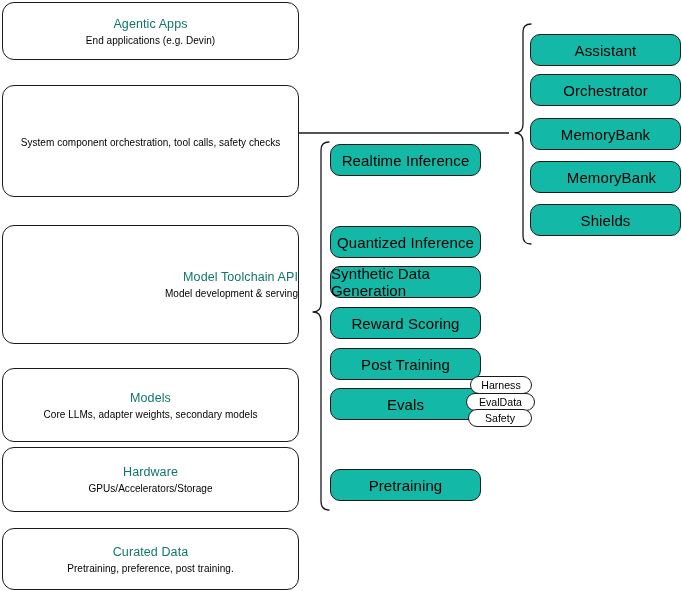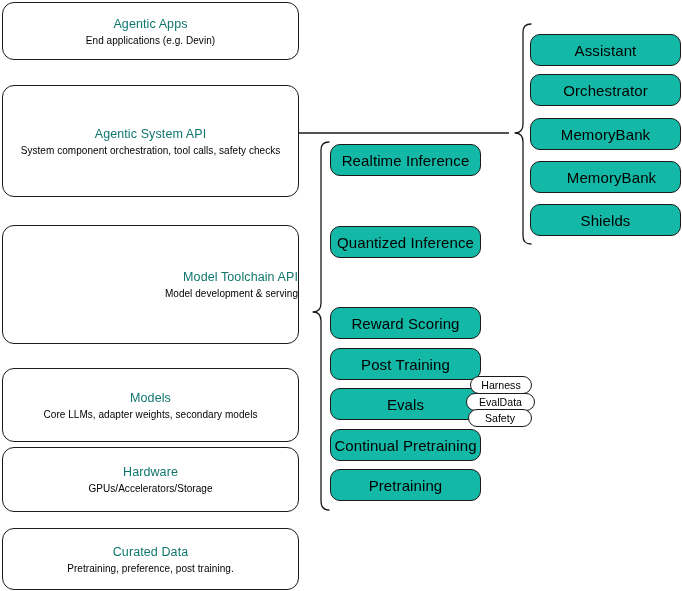--- a/index.html
+++ b/index.html
@@ -81,21 +81,20 @@
 <body>
 
 <div id="canvas">
 
   <div class="box" style="left:2px; top:2px; width:297px; height:58px;">
     <div class="title">Agentic Apps</div>
     <div class="subtitle">End applications (e.g. Devin)</div>
   </div>
 
   <div class="box" style="left:2px; top:85px; width:297px; height:112px;">
-    <div class="title">Agentic System API</div>
     <div class="subtitle">System component orchestration, tool calls, safety checks</div>
   </div>
 
   <div class="box" style="left:2px; top:225px; width:297px; height:119px;align-items:flex-end;">
     <div class="title">Model Toolchain API</div>
     <div class="subtitle">Model development &amp; serving</div>
   </div>
 
   <div class="box" style="left:2px; top:368px; width:297px; height:74px;">
     <div class="title">Models</div>
@@ -145,31 +144,31 @@
       <path d="M 26 4 Q 18 4 18 12 L 18 165 Q 18 174 10 174 Q 18 174 18 183 L 18 363 Q 18 372 26 372" fill="none" stroke="#1a1a1a" stroke-width="1.3" stroke-linecap="round" stroke-linejoin="round"></path>
     </svg>
   </div>
 
   <div class="stack-box" style="left:330px; top:144px; width:151px; height:32px;">
     <span>Realtime Inference</span>
   </div>
   <div class="stack-box" style="left:330px; top:226px; width:151px; height:32px;">
     <span>Quantized Inference</span>
   </div>
+  <div class="stack-box" style="left:330px; top:266px; width:151px; height:32px;">
+    <span>Synthetic Data Generation</span>
+  </div>
   <div class="stack-box" style="left:330px; top:307px; width:151px; height:32px;">
     <span>Reward Scoring</span>
   </div>
   <div class="stack-box" style="left:330px; top:348px; width:151px; height:32px;">
     <span>Post Training</span>
   </div>
   <div class="stack-box" style="left:330px; top:388px; width:151px; height:32px;">
     <span>Evals</span>
-  </div>
-  <div class="stack-box" style="left:330px; top:429px; width:151px; height:32px;">
-    <span>Continual Pretraining</span>
   </div>
   <div class="stack-box" style="left:330px; top:469px; width:151px; height:32px;">
     <span>Pretraining</span>
   </div>
 
   <div class="pill" style="left:470px; top:376px; width:62px; height:18px;">
     <span>Harness</span>
   </div>
   <div class="pill" style="left:466px; top:393px; width:69px; height:18px;">
     <span>EvalData</span>

